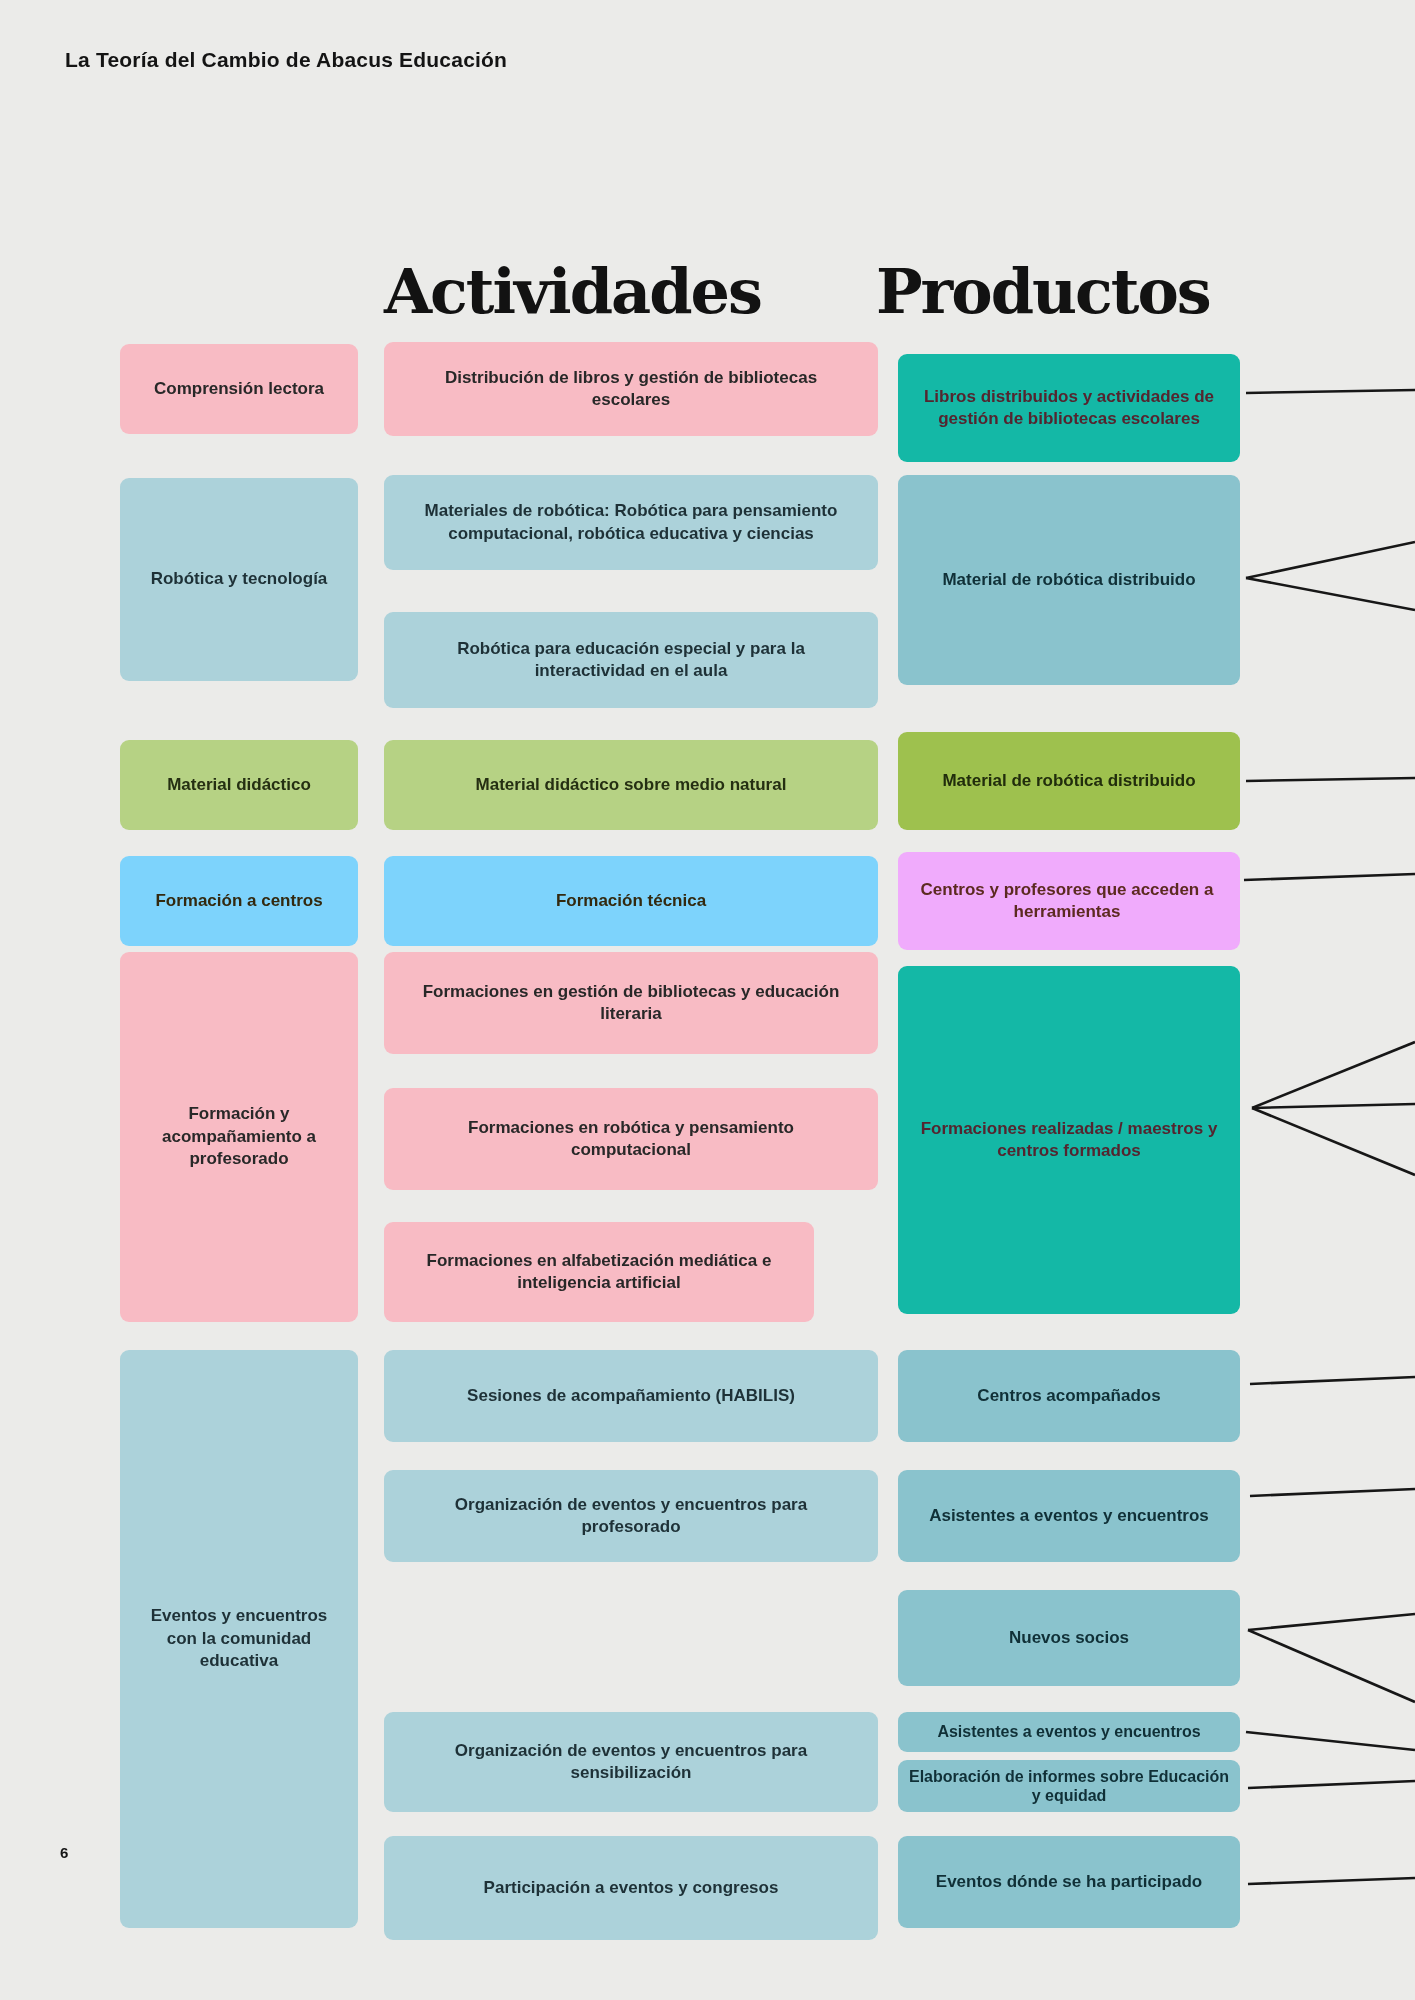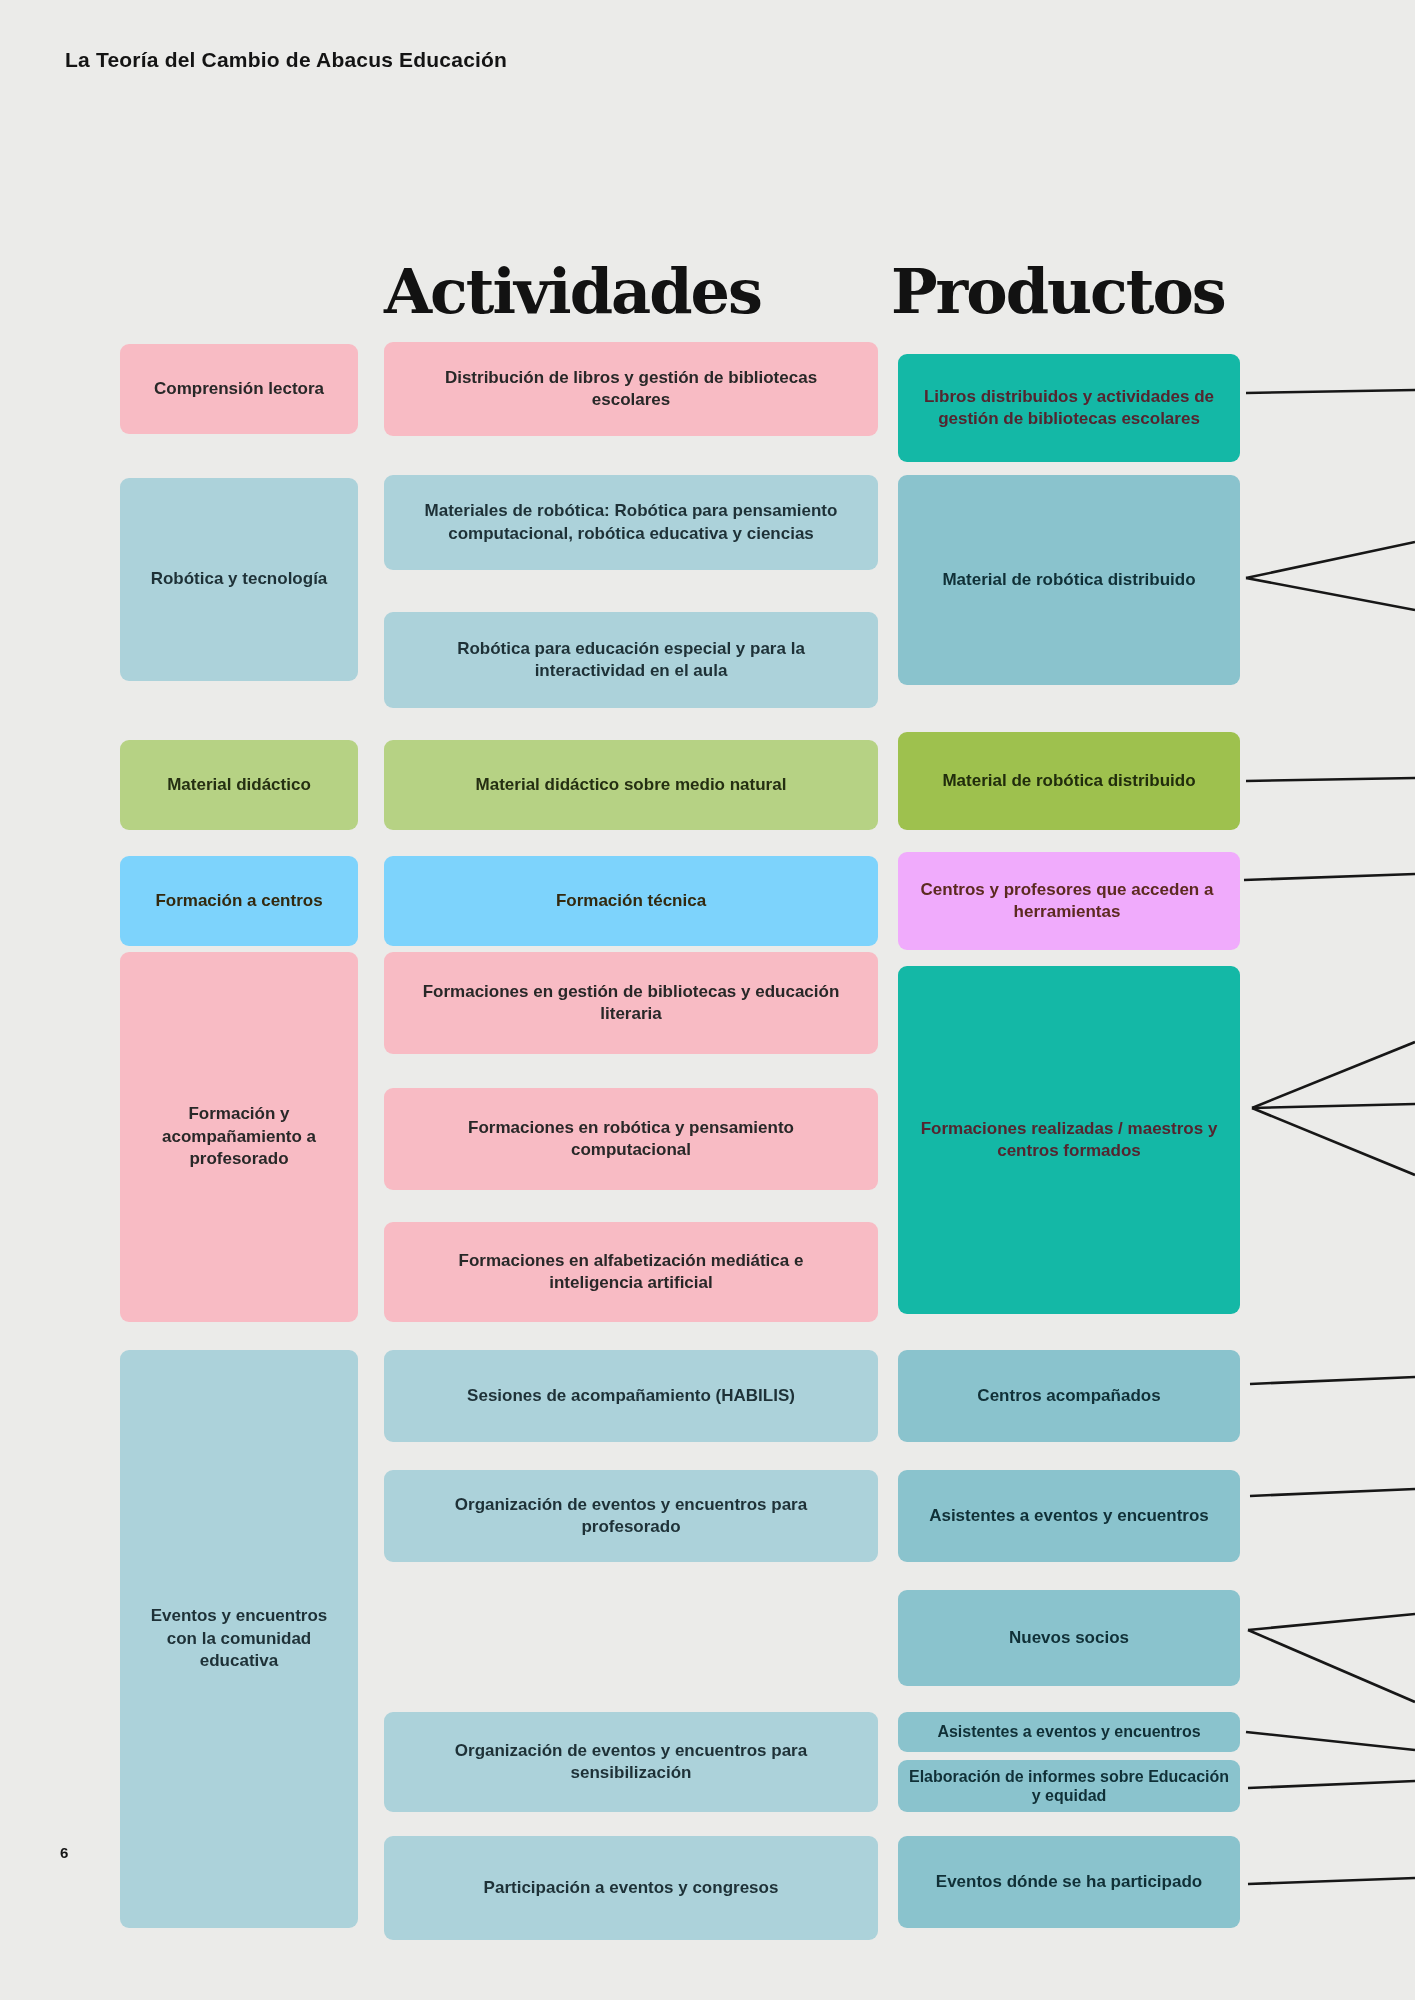--- a/index.html
+++ b/index.html
@@ -9,21 +9,21 @@
   }
   .page-title{
     position:absolute;left:57px;top:48px;font-size:21px;font-weight:bold;
     color:#141414;letter-spacing:.2px;margin-left:8px;
   }
   .col-header{
     position:absolute;top:255px;font-family:"DejaVu Serif",serif;
     font-weight:900;font-size:62px;color:#121212;letter-spacing:-2px;
   }
   .h-act{left:384px;}
-  .h-prod{left:876px;margin-left:15px;}
+  .h-prod{left:876px;}
   .box{
     position:absolute;border-radius:9px;display:flex;align-items:center;
     justify-content:center;text-align:center;font-weight:bold;color:#282828;
     font-size:17px;line-height:1.32;padding:6px 16px;box-sizing:border-box;
   }
   .act{padding:6px 28px;}
   .pink{background:#f8bbc4;}
   .pinkD{background:#14b8a6;color:#54252f;margin-top:16px;}
   .blue{background:#acd2da;color:#1e3137;}
   .teal{background:#8ac3cd;color:#103037;}
@@ -45,21 +45,21 @@
   .g2-act0{left:384px;top:740px;width:494px;height:90px}
   .g2-prod{left:898px;top:732px;width:342px;height:98px}
 
   .g3-cat{left:120px;top:856px;width:238px;height:90px}
   .g3-act0{left:384px;top:856px;width:494px;height:90px}
   .g3-prod{left:898px;top:852px;width:342px;height:98px}
 
   .g4-cat{left:120px;top:952px;width:238px;height:370px}
   .g4-act0{left:384px;top:952px;width:494px;height:102px}
   .g4-act1{left:384px;top:1088px;width:494px;height:102px}
-  .g4-act2{left:384px;top:1222px;width:494px;height:100px}
+  .g4-act2{left:384px;top:1222px;width:430px;height:100px}
   .g4-prod{left:898px;top:950px;width:342px;height:348px}
 
   .g5-cat{left:120px;top:1350px;width:238px;height:578px}
   .g5-act0{left:384px;top:1350px;width:494px;height:92px}
   .g5-prod0{left:898px;top:1350px;width:342px;height:92px}
   .g5-act1{left:384px;top:1470px;width:494px;height:92px}
   .g5-prod1{left:898px;top:1470px;width:342px;height:92px}
   .g5-act2{left:384px;top:1590px;width:494px;height:92px}
   .g5-prod2{left:898px;top:1590px;width:342px;height:96px}
   .g5-act3{left:384px;top:1712px;width:494px;height:100px}

